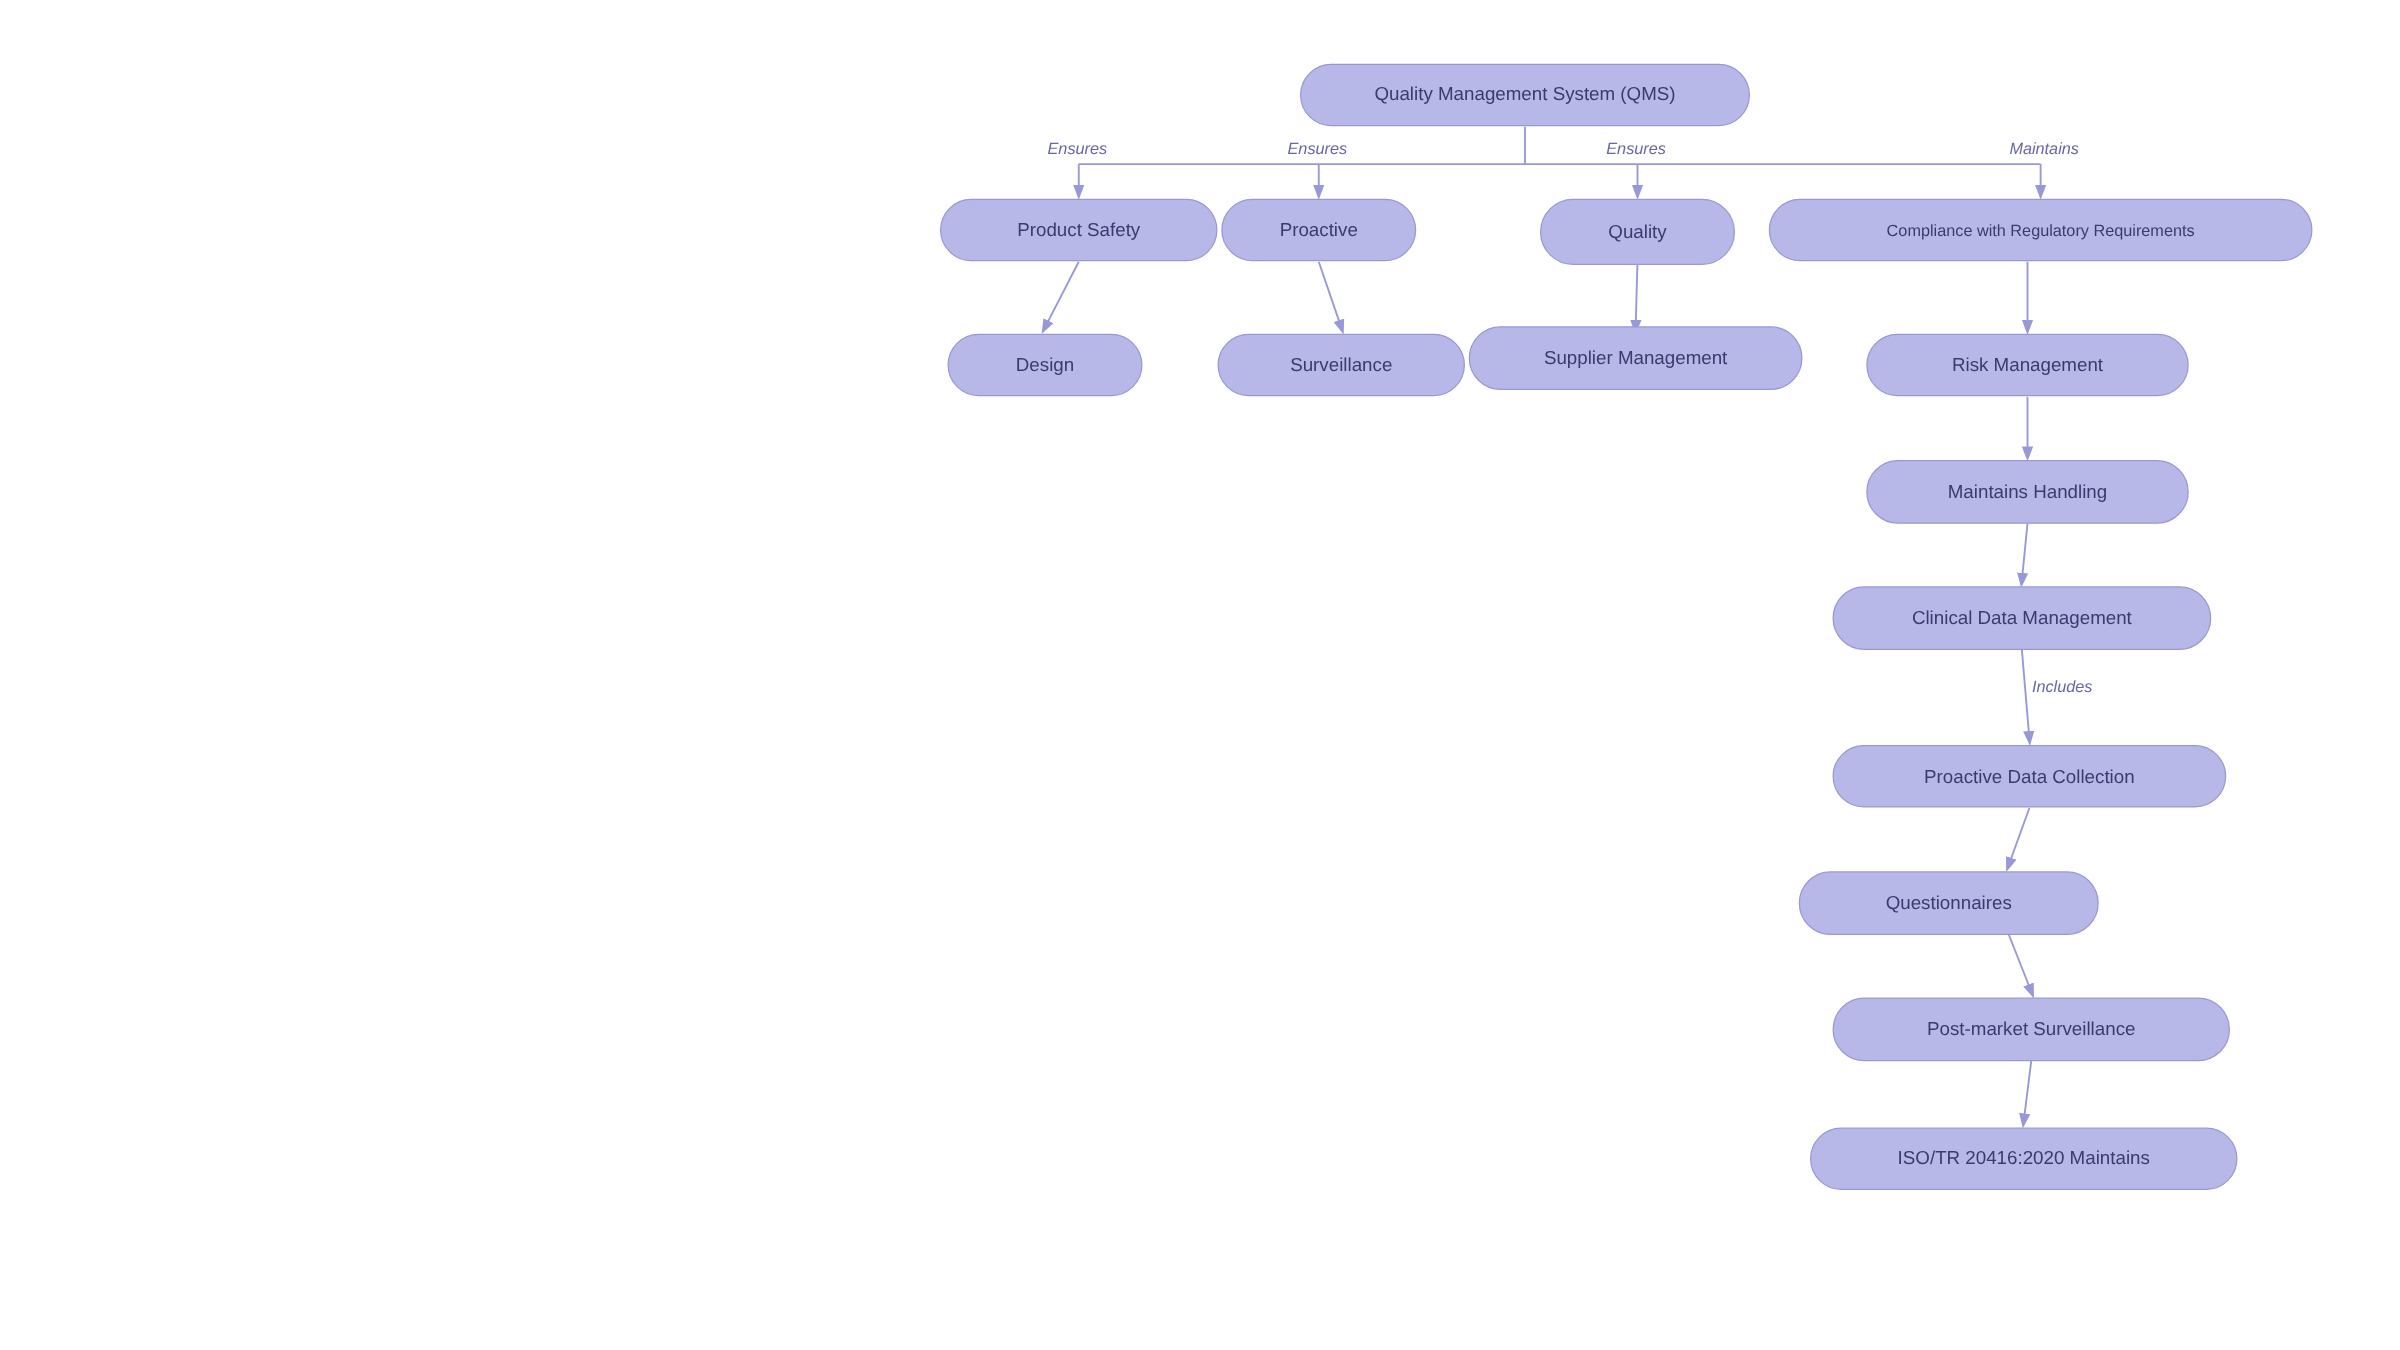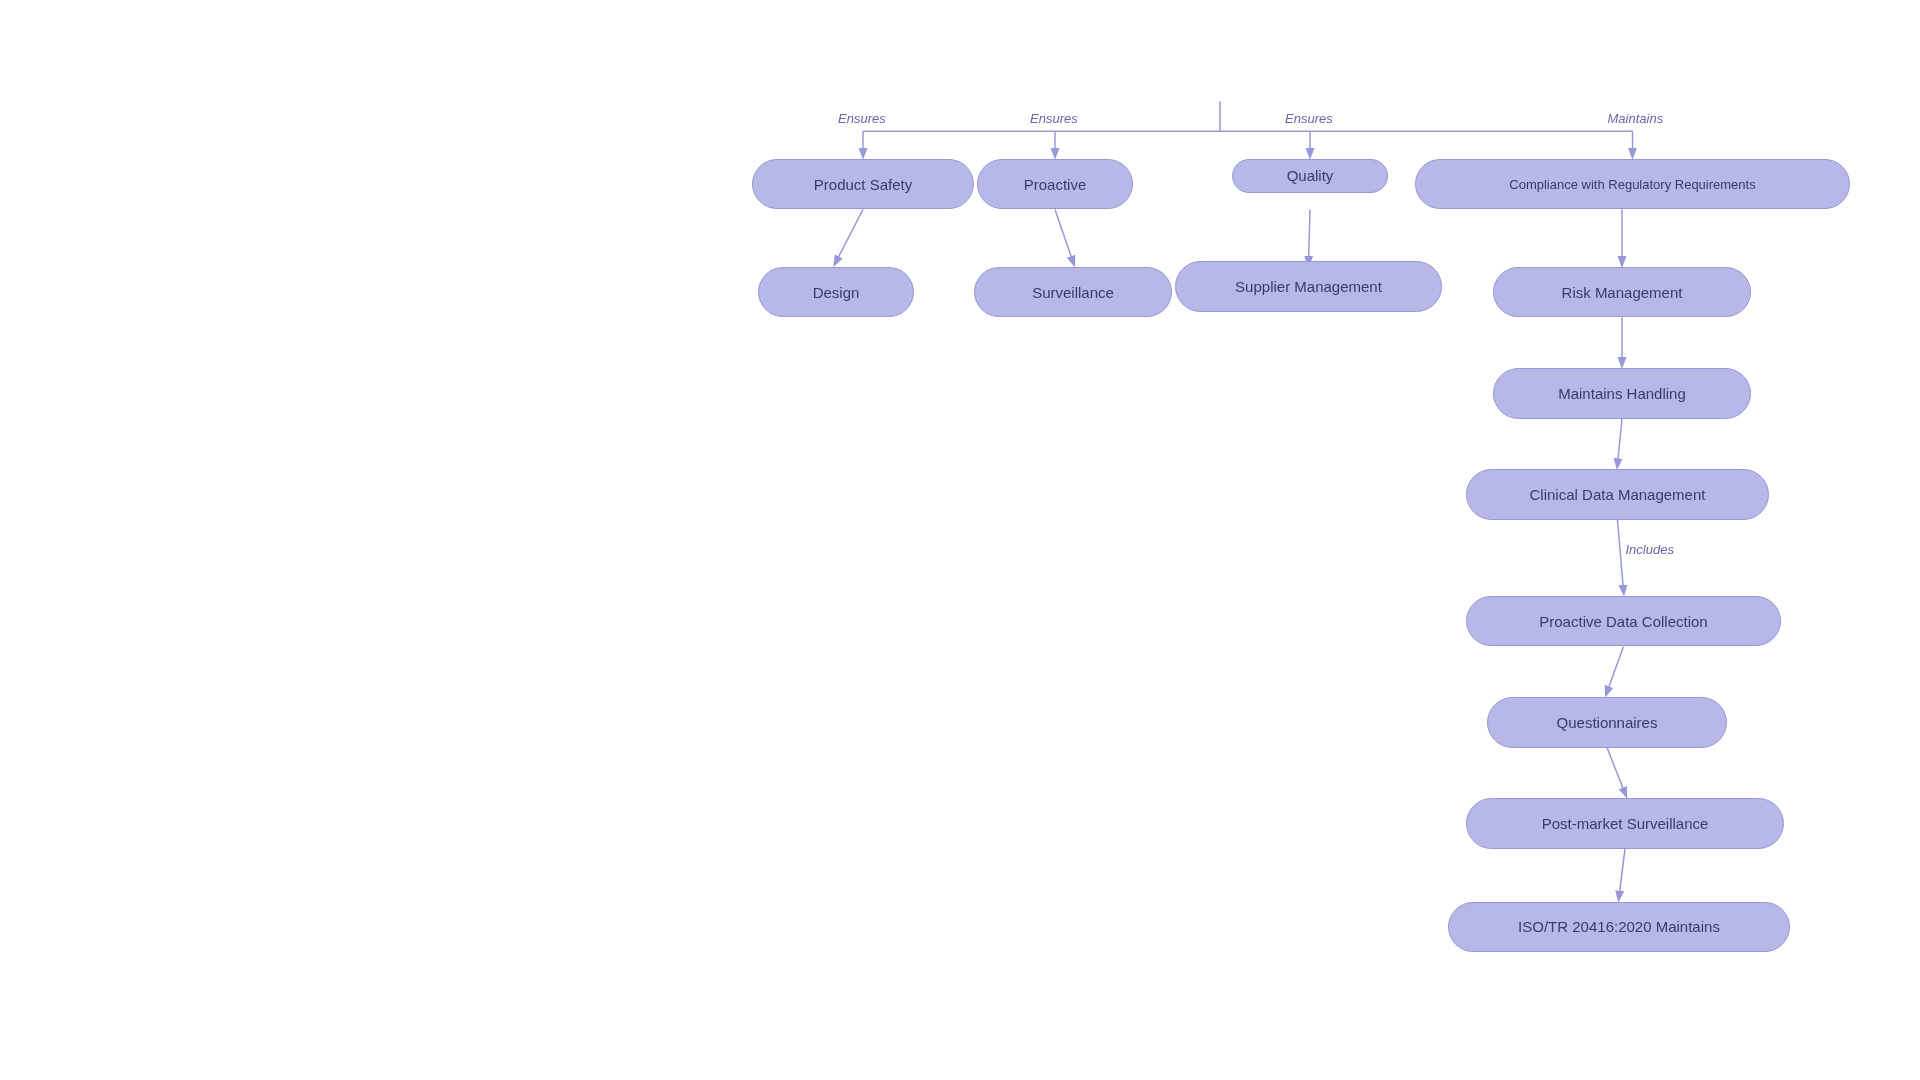--- a/index.html
+++ b/index.html
@@ -73,27 +73,28 @@
       <line x1="1622" y1="209.39999999999998" x2="1622" y2="261.9" stroke="#9898d8" stroke-width="1.5" marker-end="url(#arrowhead)"></line>
       <line x1="1622" y1="317.5" x2="1622" y2="363.09999999999997" stroke="#9898d8" stroke-width="1.5" marker-end="url(#arrowhead)"></line>
       <line x1="1622" y1="418.69999999999993" x2="1617.5" y2="464.29999999999995" stroke="#9898d8" stroke-width="1.5" marker-end="url(#arrowhead)"></line>
       <line x1="1617.5" y1="519.9" x2="1623.5" y2="590.8" stroke="#9898d8" stroke-width="1.5" marker-end="url(#arrowhead)"></line>
       <text x="1625.5" y="553.8499999999999" fill="#6666aa" font-size="13" font-style="italic" font-family="Segoe UI, Arial, sans-serif">Includes</text>
       <line x1="1623.5" y1="646.4" x2="1607" y2="692" stroke="#9898d8" stroke-width="1.5" marker-end="url(#arrowhead)"></line>
       <line x1="1607" y1="747.6" x2="1625" y2="793.1999999999999" stroke="#9898d8" stroke-width="1.5" marker-end="url(#arrowhead)"></line>
       <line x1="1625" y1="848.8" x2="1619" y2="896.6999999999999" stroke="#9898d8" stroke-width="1.5" marker-end="url(#arrowhead)"></line>
     </svg>
 
+<div class="node root" style="left: 1040px; top: 50.7px; width: 360px; height: 50.6px; font-size: 15px;">Quality Management System (QMS)</div>
     <div class="node" style="left: 752px; top: 158.8px; width: 222px; height: 50.6px; font-size: 15px;">Product Safety</div>
     <div class="node" style="left: 977px; top: 158.8px; width: 156px; height: 50.6px; font-size: 15px;">Proactive</div>
-    <div class="node" style="left: 1232px; top: 158.8px; width: 156px; height: 34px; font-size: 15px;">Quality</div>
+    <div class="node" style="left: 1232px; top: 158.8px; width: 156px; height: 53px; font-size: 15px;">Quality</div>
     <div class="node" style="left: 1415px; top: 158.8px; width: 435px; height: 50.6px; font-size: 13px;">Compliance with Regulatory Requirements</div>
     <div class="node" style="left: 758px; top: 266.9px; width: 156px; height: 50.6px; font-size: 15px;">Design</div>
     <div class="node" style="left: 974px; top: 266.9px; width: 198px; height: 50.6px; font-size: 15px;">Surveillance</div>
     <div class="node" style="left: 1175px; top: 261px; width: 267px; height: 50.6px; font-size: 15px;">Supplier Management</div>
     <div class="node" style="left: 1493px; top: 266.9px; width: 258px; height: 50.6px; font-size: 15px;">Risk Management</div>
     <div class="node" style="left: 1493px; top: 368.1px; width: 258px; height: 50.6px; font-size: 15px;">Maintains Handling</div>
     <div class="node" style="left: 1466px; top: 469.3px; width: 303px; height: 50.6px; font-size: 15px;">Clinical Data Management</div>
     <div class="node" style="left: 1466px; top: 595.8px; width: 315px; height: 50.6px; font-size: 15px;">Proactive Data Collection</div>
-    <div class="node" style="left: 1487px; top: 697px; width: 240px; height: 50.6px; font-size: 15px;">Questionnaires</div>
+    <div class="node" style="left: 1439px; top: 697px; width: 240px; height: 50.6px; font-size: 15px;">Questionnaires</div>
     <div class="node" style="left: 1466px; top: 798.2px; width: 318px; height: 50.6px; font-size: 15px;">Post-market Surveillance</div>
     <div class="node" style="left: 1448px; top: 901.7px; width: 342px; height: 50.6px; font-size: 15px;">ISO/TR 20416:2020 Maintains</div>
   </div>
 
 </body></html>

